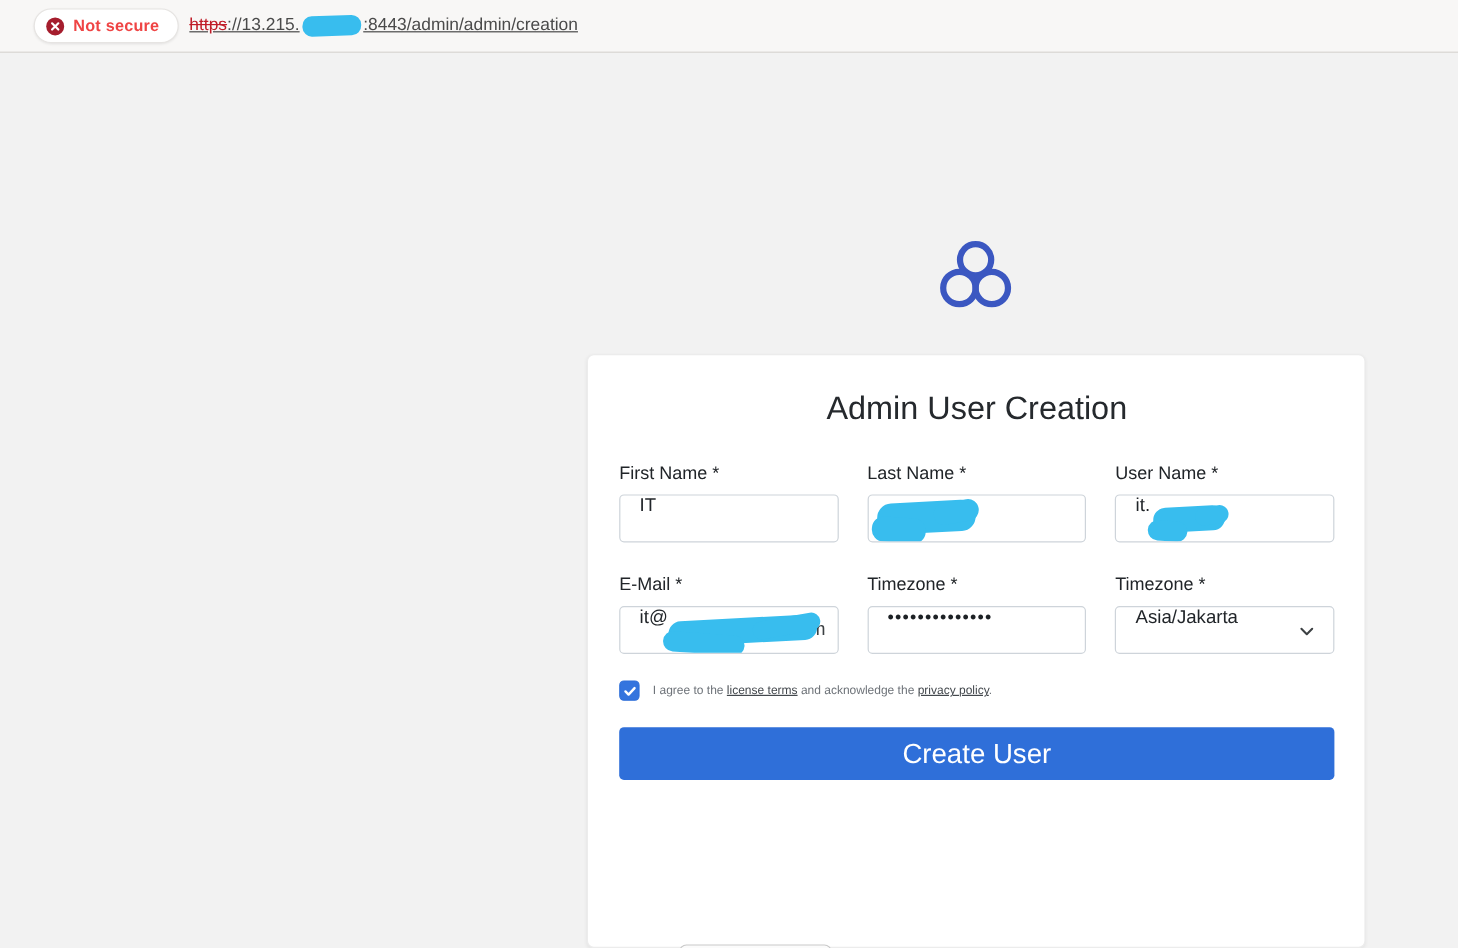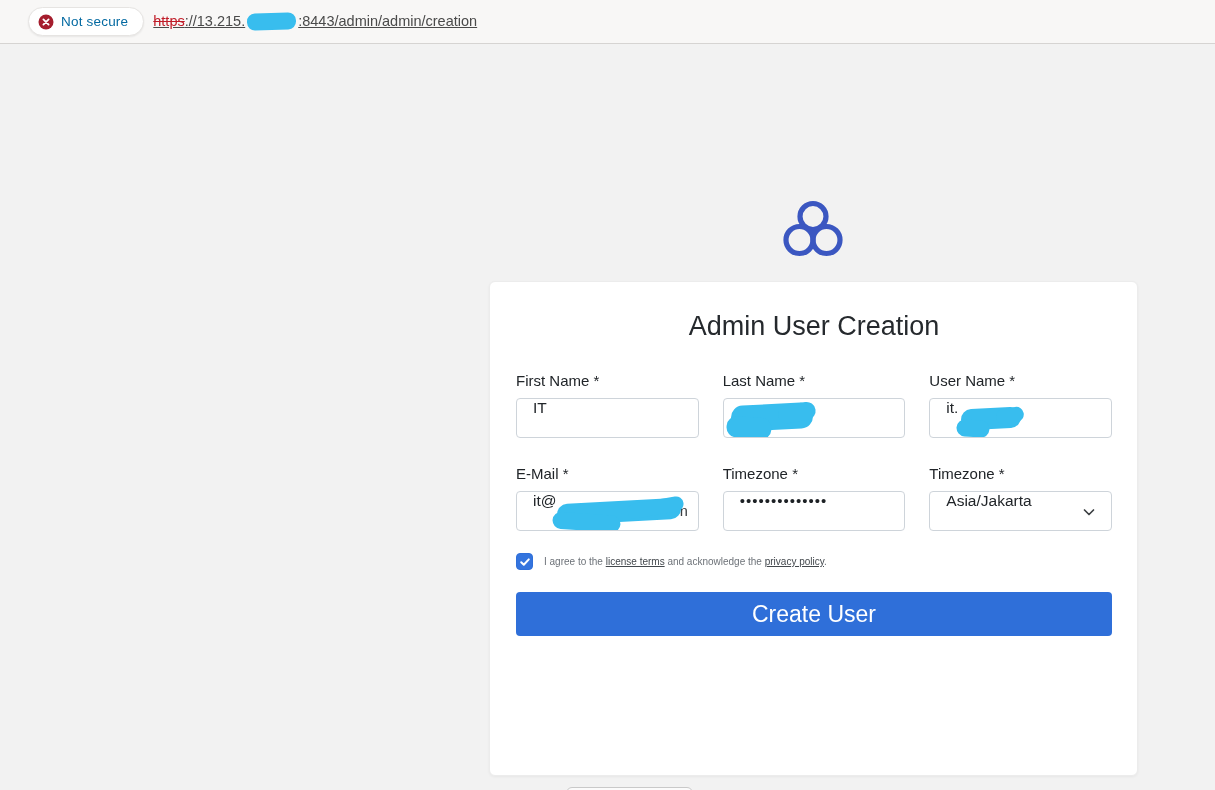--- a/index.html
+++ b/index.html
@@ -22,21 +22,21 @@
   }
   .sec-badge {
     display:flex; align-items:center; gap:7px;
     background:#ffffff;
     border:1px solid #e6e4e2;
     box-shadow:0 1px 2px rgba(0,0,0,0.07);
     border-radius:15px;
     height:29px; padding:0 15px 0 9px;
     flex:0 0 auto;
   }
-  .sec-badge-label { color:#0369a1; font-weight:normal; font-size:13.5px; letter-spacing:0.2px; }
+  .sec-badge-label { color:#ef4444; font-weight:bold; font-size:13.5px; letter-spacing:0.2px; }
   .url-line { margin-left:9px; font-size:14.5px; color:#4a4a4a; display:flex; white-space:pre;text-decoration:underline; }
   .url-scheme { color:#c01c28; text-decoration:line-through; }
 
   
   .scribble {
     position:absolute;
     background:#38bdee;
     border-radius:12px;
     transform:rotate(-3deg);
   }
@@ -53,21 +53,21 @@
   .scribble-inline {
     display:inline-block; position:relative;
     background:#38bdee; border-radius:8px;
     transform:rotate(-2deg); vertical-align:middle;
   }
 
   
   .logo-wrap { position:absolute; left:781px; top:199px; width:64px; height:63px; }
 
   .card {
-    position:absolute; left:489px; top:281px; width:649px; height:495px;
+    position:absolute; left:489px; top:295px; width:649px; height:495px;
     background:#ffffff;
     border:1px solid #ececec;
     border-radius:6px;
     box-shadow:0 1px 3px rgba(0,0,0,0.05);
     padding:28px 25px 0 26px;
   }
   .card-title {
     text-align:center; font-size:27px; font-weight:400;
     color:#25292d; line-height:32px;
   }

